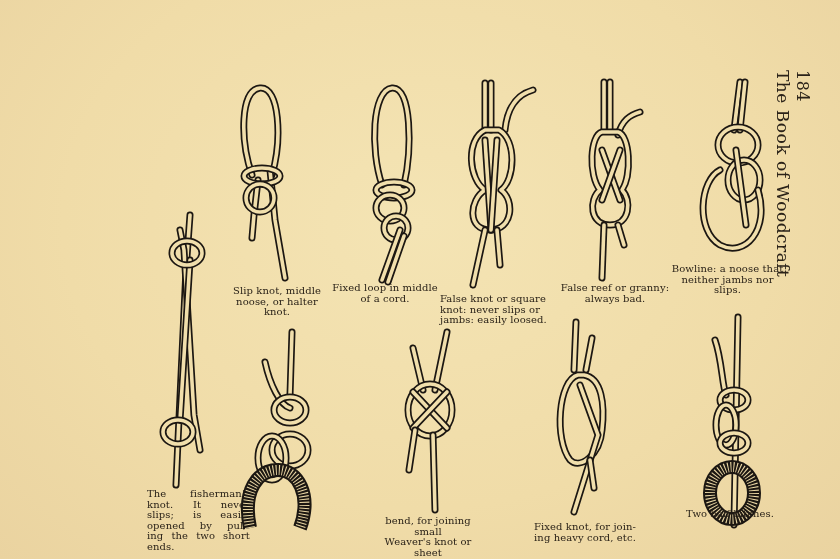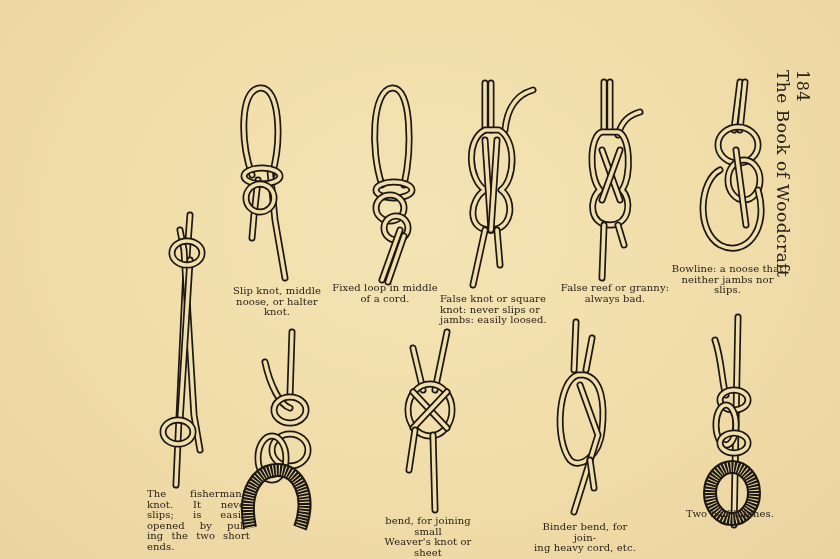--- a/index.html
+++ b/index.html
@@ -232,21 +232,21 @@
         <path class="rope-in" d="M42 18 L36 50"></path>
       <path class="rope" d="M28 55 C8 60 4 120 20 140 C30 150 50 135 52 110 C55 85 52 58 34 55 Z"></path>
       <path class="rope-in" d="M28 55 C8 60 4 120 20 140 C30 150 50 135 52 110 C55 85 52 58 34 55 Z"></path>
       <path class="rope" d="M30 65 L48 115 L24 192"></path>
         <path class="rope-in" d="M30 65 L48 115 L24 192"></path>
       <path class="rope" d="M40 140 L44 168"></path>
         <path class="rope-in" d="M40 140 L44 168"></path>
     </svg>
   </div>
   <div class="cap" style="left:530px;top:522px;width:110px;">
-    <div>Binder bend, for join-</div>
+    <div>Fixed knot, for join-</div>
     <div>ing heavy cord, etc.</div>
   </div>
 
   <div class="knot" style="left:700px;top:315px;">
     <svg width="70" height="215" viewBox="0 0 70 215">
       <path class="rope" d="M38 2 L34 210"></path>
         <path class="rope-in" d="M38 2 L34 210"></path>
       <path class="rope" d="M15 25 C22 45 22 70 26 80"></path>
         <path class="rope-in" d="M15 25 C22 45 22 70 26 80"></path>
       <ellipse class="rope" cx="34" cy="85" rx="14" ry="10"></ellipse>

